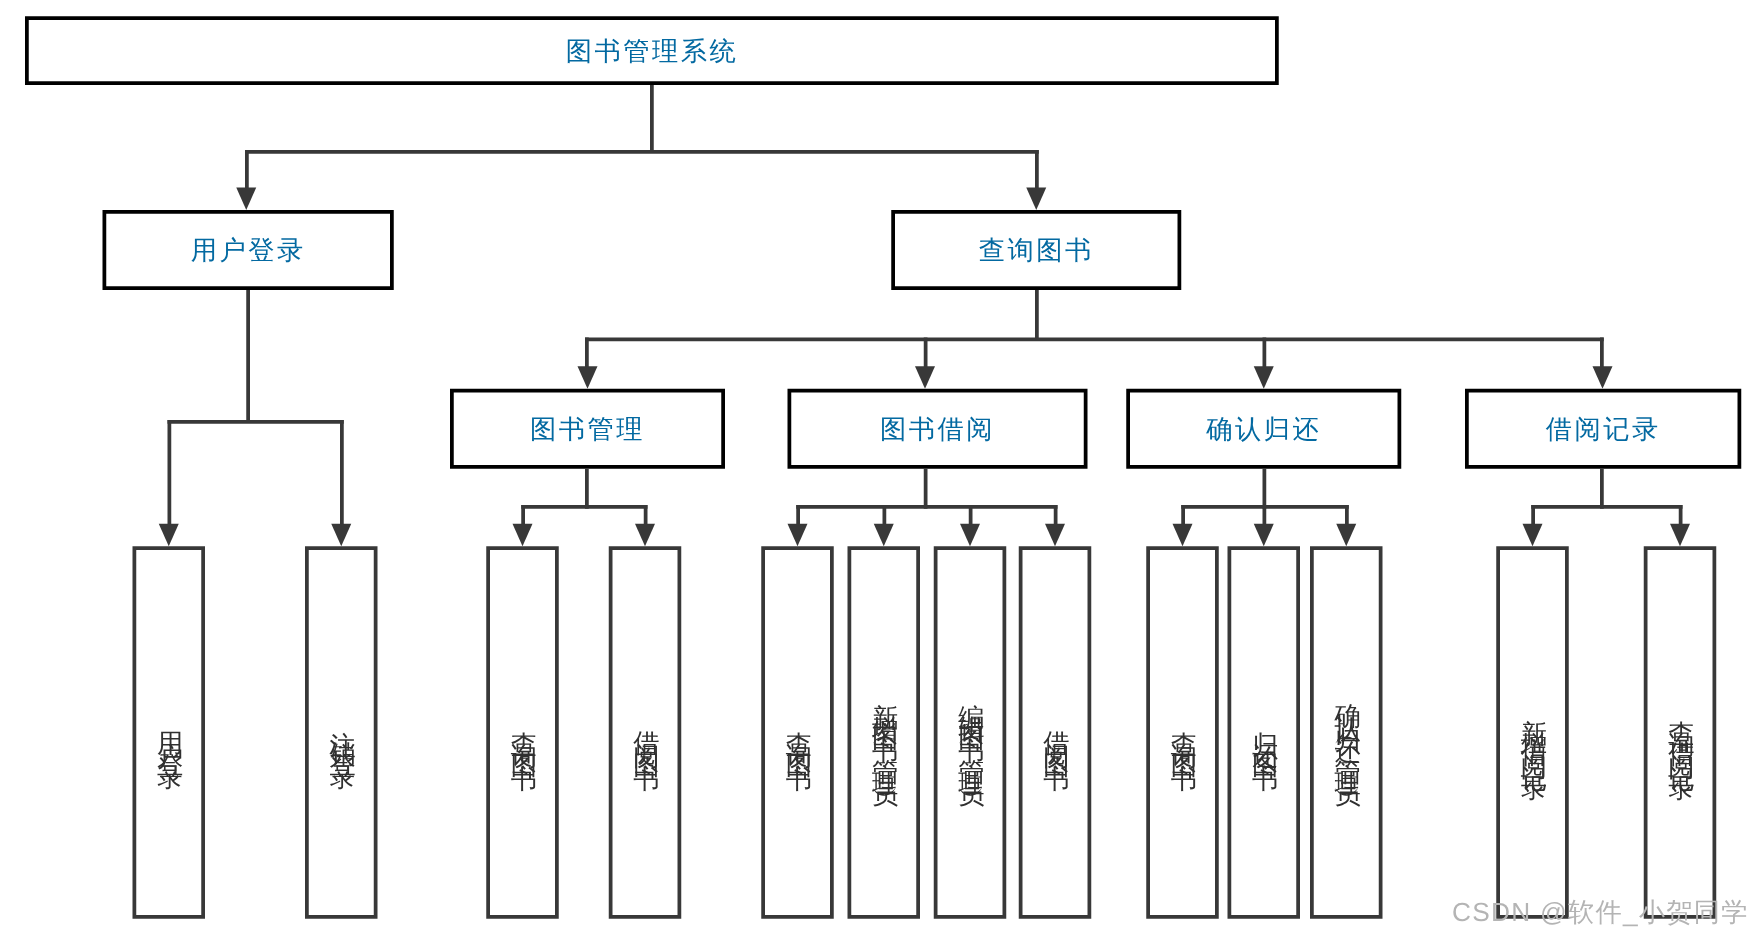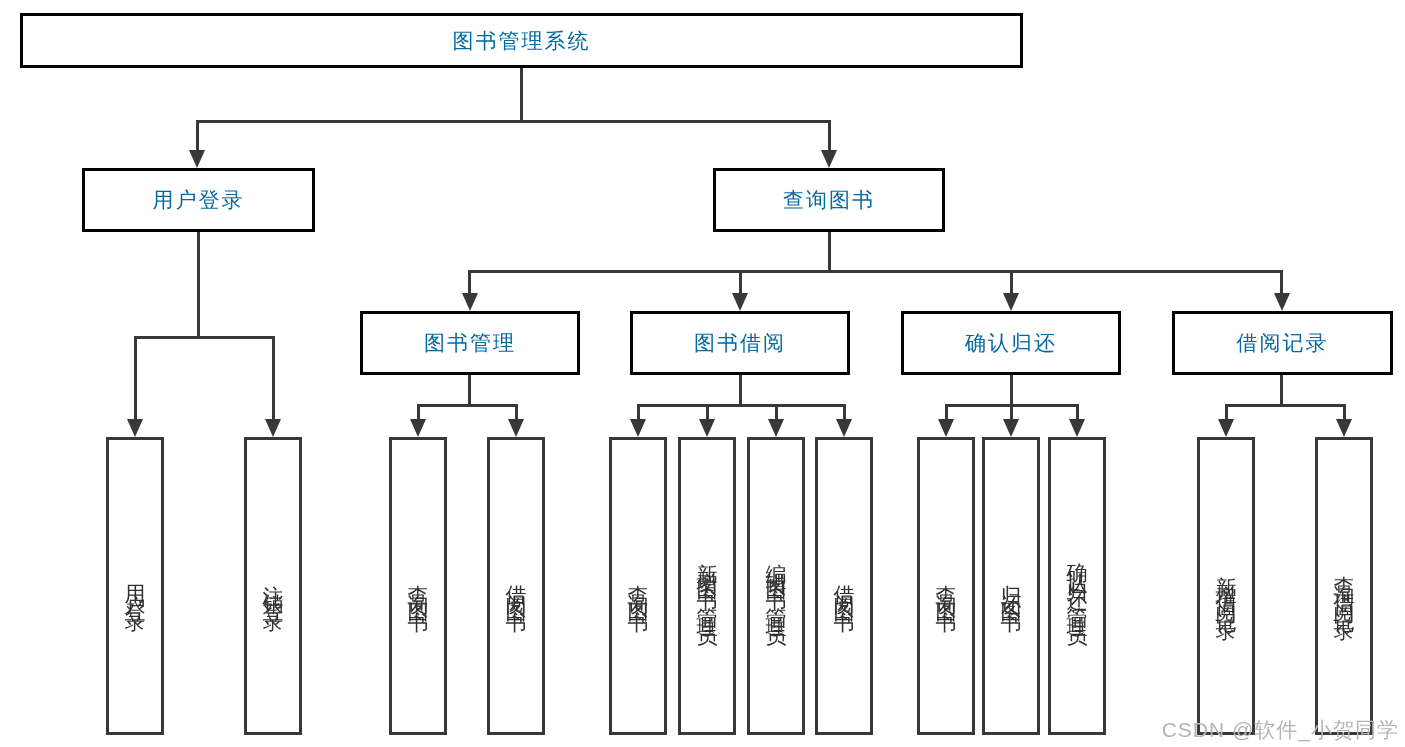--- a/index.html
+++ b/index.html
@@ -44,21 +44,21 @@
   <div class="box" style="left:82px;top:168px;width:233px;height:64px">
     <span>用户登录</span>
   </div>
   <div class="box" style="left:713px;top:168px;width:232px;height:64px">
     <span>查询图书</span>
   </div>
 
   <div class="box" style="left:360px;top:311px;width:220px;height:64px">
     <span>图书管理</span>
   </div>
-  <div class="box" style="left:630px;top:311px;width:220px;height:64px">
+  <div class="box" style="left:630px;top:311px;width:240px;height:64px">
     <span>图书借阅</span>
   </div>
   <div class="box" style="left:901px;top:311px;width:220px;height:64px">
     <span>确认归还</span>
   </div>
   <div class="box" style="left:1172px;top:311px;width:221px;height:64px">
     <span>借阅记录</span>
   </div>
 
   <div class="leaf" style="left:106px">

